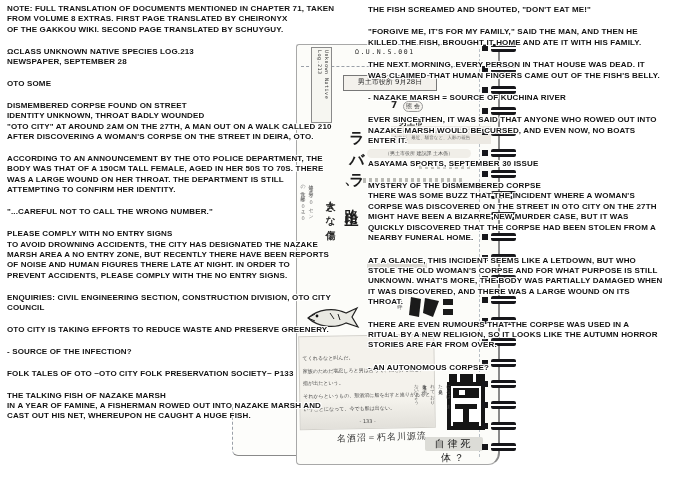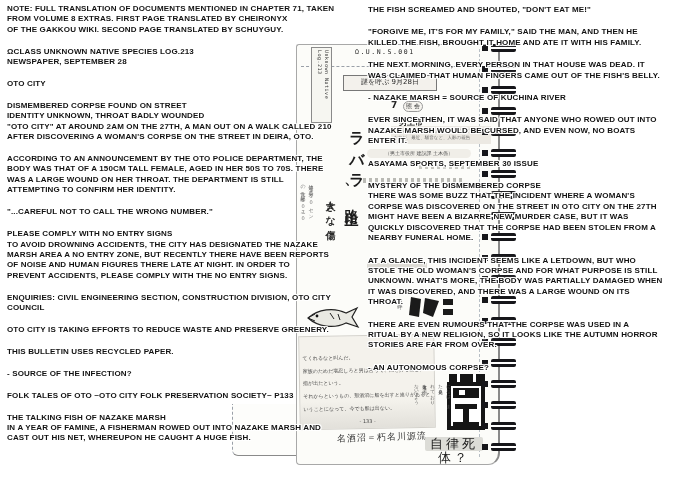--- a/index.html
+++ b/index.html
@@ -57,21 +57,21 @@
     background:repeating-linear-gradient(90deg,#c6c6c1 0 3px,transparent 3px 6px);}
   .dotbar3{position:absolute;left:70px;top:218px;width:60px;height:5px;background:#dddbd5;}
 
   .mystcol{position:absolute;left:99px;top:249px;height:34px;font-size:5px;line-height:7px;color:#666;}
   .glyphs{position:absolute;left:112px;top:250px;}
   .overbar{position:absolute;left:152px;top:329px;}
   .stamp{position:absolute;left:150px;top:337px;}
   .stampcols{position:absolute;left:115px;top:336px;height:54px;font-size:4.5px;line-height:8px;
     color:#555;white-space:pre-line;}
   .caption{position:absolute;left:128px;top:392px;width:58px;height:14px;background:#dcdcd7;
-    border-radius:2px;font-size:13px;line-height:14px;text-align:center;letter-spacing:3px;
+    border-radius:2px;font-size:10px;line-height:14px;text-align:center;letter-spacing:3px;
     color:#222;font-family:"DejaVu Serif",serif;}
 
   .folk{position:absolute;left:2px;top:290px;width:128px;height:88px;
     background:linear-gradient(#f4f2ec 70%,#e2e0da);border:1px solid #d3d1cb;
     transform:rotate(-1deg);font-size:5px;line-height:12.8px;color:#474747;
     padding:2px 3px;white-space:pre-line;}
   .pgnum{text-align:center;display:block;}
   .handnote{position:absolute;left:40px;top:386px;font-size:9px;letter-spacing:1px;color:#333;
     font-family:"DejaVu Serif",serif;transform:rotate(-2deg);}
   .fish{position:absolute;left:7px;top:260px;}
@@ -98,21 +98,21 @@
   <div class="undersheet sheet-grid"></div>
 
   <div class="notebook sheet-grid">
     <div class="margin-line"></div>
     <div class="head-rule"></div>
 
     <div class="tab">Unknown Native
 Log.213</div>
     <div class="code">Ω.U.N.S.001</div>
 
-    <div class="np-name jp">謎を呼ぶ 9月28日</div>
+    <div class="np-name jp">男土市役所 9月28日</div>
     <div class="np-col jp">7</div>
     <div class="np-inq jp">照 会</div>
     <div class="np-city jp">男土市</div>
 
     <div class="headline1 jp vtext">ラバラ</div>
     <div class="headline2 jp vtext">、路上に</div>
     <div class="headline3 jp vtext">大きな傷</div>
     <div class="smallcols jp vtext">遺体は身長150セン
 の女性、年齢は50〜70</div>
 
@@ -191,39 +191,38 @@
       <div class="ring" style="top: 422px;"></div>
       <div class="ring" style="top: 443px;"></div>
     </div>
 
   <div class="col col-left" id="col-left">
       <p class="para">NOTE: FULL TRANSLATION OF DOCUMENTS MENTIONED IN CHAPTER 71, TAKEN
 FROM VOLUME 8 EXTRAS. FIRST PAGE TRANSLATED BY CHEIRONYX
 OF THE GAKKOU WIKI. SECOND PAGE TRANSLATED BY SCHUYGUY.</p>
       <p class="para">ΩCLASS UNKNOWN NATIVE SPECIES LOG.213
 NEWSPAPER, SEPTEMBER 28</p>
-      <p class="para">OTO CITY</p>
+      <p class="para">OTO SOME</p>
       <p class="para">DISMEMBERED CORPSE FOUND ON STREET
 IDENTITY UNKNOWN, THROAT BADLY WOUNDED
 "OTO CITY" AT AROUND 2AM ON THE 27TH, A MAN OUT ON A WALK CALLED 210
 AFTER DISCOVERING A WOMAN'S CORPSE ON THE STREET IN DEIRA, OTO.</p>
       <p class="para">ACCORDING TO AN ANNOUNCEMENT BY THE OTO POLICE DEPARTMENT, THE
 BODY WAS THAT OF A 150CM TALL FEMALE, AGED IN HER 50S TO 70S. THERE
 WAS A LARGE WOUND ON HER THROAT. THE DEPARTMENT IS STILL
 ATTEMPTING TO CONFIRM HER IDENTITY.</p>
       <p class="para">"...CAREFUL NOT TO CALL THE WRONG NUMBER."</p>
       <p class="para">PLEASE COMPLY WITH NO ENTRY SIGNS
 TO AVOID DROWNING ACCIDENTS, THE CITY HAS DESIGNATED THE NAZAKE
 MARSH AREA A NO ENTRY ZONE, BUT RECENTLY THERE HAVE BEEN REPORTS
 OF NOISE AND HUMAN FIGURES THERE LATE AT NIGHT. IN ORDER TO
 PREVENT ACCIDENTS, PLEASE COMPLY WITH THE NO ENTRY SIGNS.</p>
       <p class="para">ENQUIRIES: CIVIL ENGINEERING SECTION, CONSTRUCTION DIVISION, OTO CITY
 COUNCIL</p>
       <p class="para">OTO CITY IS TAKING EFFORTS TO REDUCE WASTE AND PRESERVE GREENERY.</p>
-      <p class="para">THIS BULLETIN USES RECYCLED PAPER.</p>
       <p class="para">- SOURCE OF THE INFECTION?</p>
       <p class="para">FOLK TALES OF OTO ~OTO CITY FOLK PRESERVATION SOCIETY~ P133</p>
       <p class="para">THE TALKING FISH OF NAZAKE MARSH
 IN A YEAR OF FAMINE, A FISHERMAN ROWED OUT INTO NAZAKE MARSH AND
 CAST OUT HIS NET, WHEREUPON HE CAUGHT A HUGE FISH.</p>
     </div>
   <div class="col col-right" id="col-right">
       <p class="para">THE FISH SCREAMED AND SHOUTED, "DON'T EAT ME!"</p>
       <p class="para">"FORGIVE ME, IT'S FOR MY FAMILY," SAID THE MAN, AND THEN HE
 KILLED THE FISH, BROUGHT IT HOME AND ATE IT WITH HIS FAMILY.</p>

